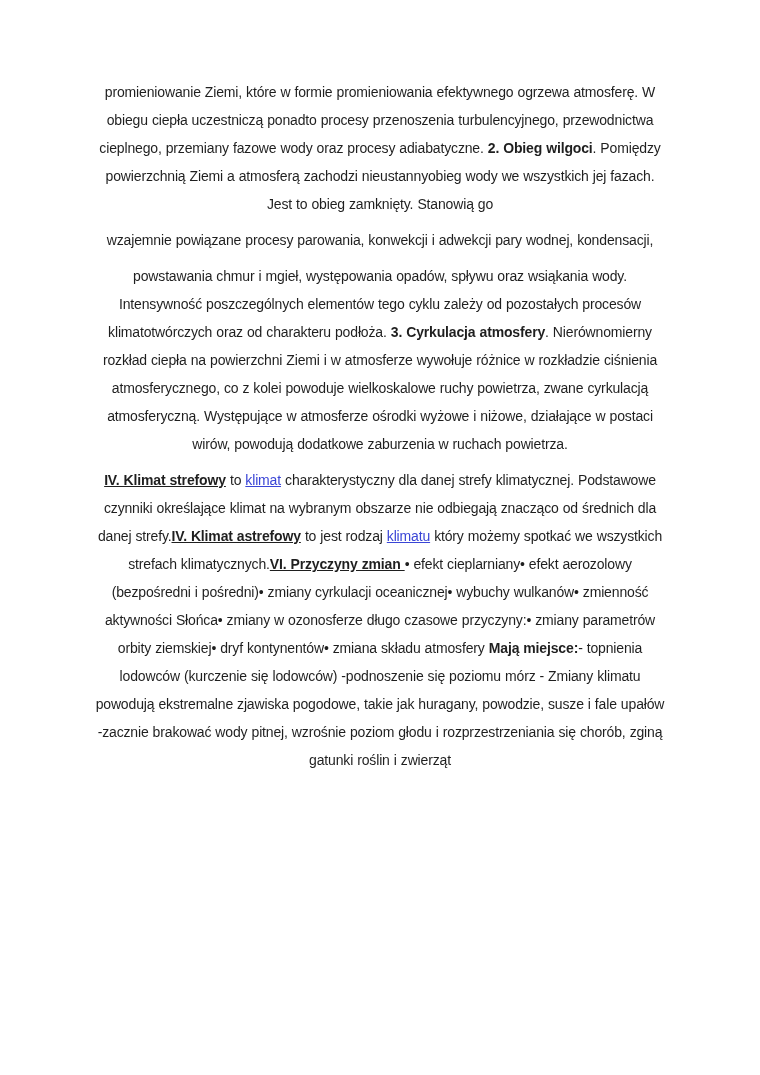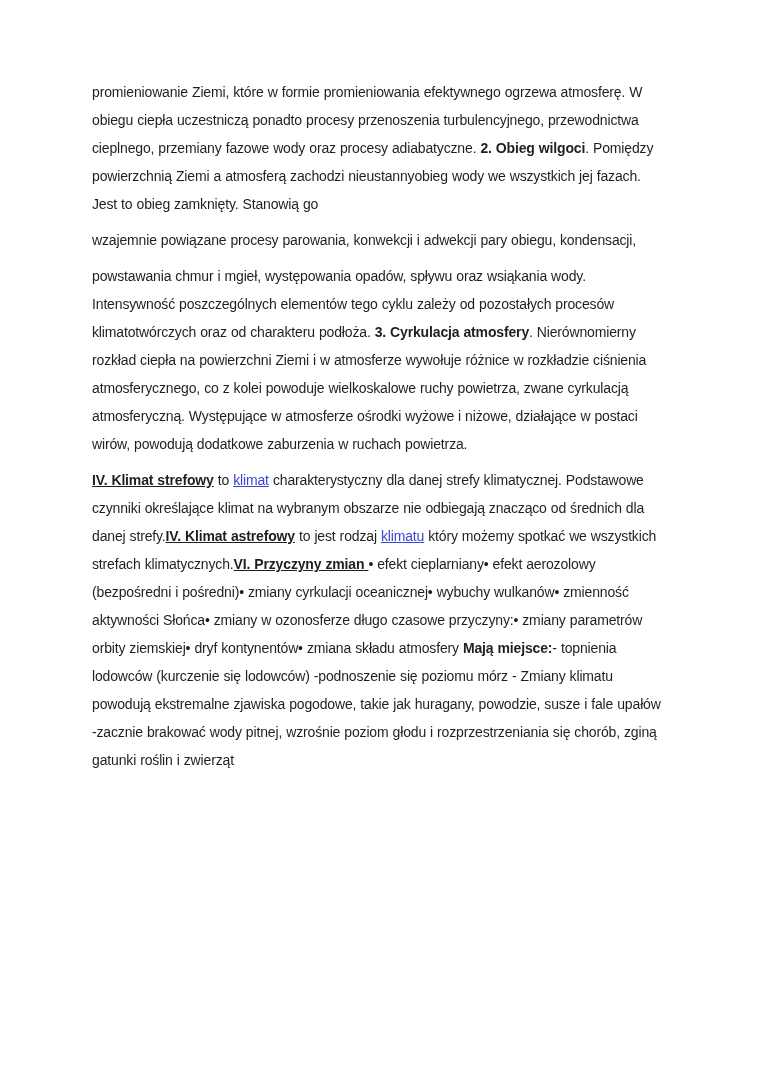--- a/index.html
+++ b/index.html
@@ -19,31 +19,31 @@
     height: 1075px;
     background: var(--page-bg, #ffffff);
     padding: 78px 92px 40px 92px;
   }
   .para {
     margin: 0 0 8px 0;
     font-size: 14px;
     letter-spacing: -0.15px;
     line-height: 28px;
     color: var(--text-color, #1f1f1f);
-    text-align: left;
+    text-align: center;
     word-spacing: 0.3px;
   }
   .b { font-weight: bold; }
   .u { text-decoration: underline; margin-top: 46px; }
   a.link {
     color: var(--link-color, #3a45d6);
     cursor: pointer;
   }
 </style>
 </head>
 <body>
 
 <div class="page">
     <p class="para"><span>promieniowanie Ziemi, które w formie promieniowania efektywnego ogrzewa atmosferę. W obiegu ciepła uczestniczą ponadto procesy przenoszenia turbulencyjnego, przewodnictwa cieplnego, przemiany fazowe wody oraz procesy adiabatyczne. </span><span class="b">2. Obieg wilgoci</span><span>. Pomiędzy powierzchnią Ziemi a atmosferą zachodzi nieustannyobieg wody we wszystkich jej fazach. Jest to obieg zamknięty. Stanowią go</span></p>
-    <p class="para"><span>wzajemnie powiązane procesy parowania, konwekcji i adwekcji pary obiegu, kondensacji,</span></p>
+    <p class="para"><span>wzajemnie powiązane procesy parowania, konwekcji i adwekcji pary wodnej, kondensacji,</span></p>
     <p class="para"><span>powstawania chmur i mgieł, występowania opadów, spływu oraz wsiąkania wody. Intensywność poszczególnych elementów tego cyklu zależy od pozostałych procesów klimatotwórczych oraz od charakteru podłoża. </span><span class="b">3. Cyrkulacja atmosfery</span><span>. Nierównomierny rozkład ciepła na powierzchni Ziemi i w atmosferze wywołuje różnice w rozkładzie ciśnienia atmosferycznego, co z kolei powoduje wielkoskalowe ruchy powietrza, zwane cyrkulacją atmosferyczną. Występujące w atmosferze ośrodki wyżowe i niżowe, działające w postaci wirów, powodują dodatkowe zaburzenia w ruchach powietrza.</span></p>
     <p class="para"><span class="b u">IV. Klimat strefowy</span><span> to </span><a class="link" href="#">klimat</a><span> charakterystyczny dla danej strefy klimatycznej. Podstawowe czynniki określające klimat na wybranym obszarze nie odbiegają znacząco od średnich dla danej strefy.</span><span class="b u">IV. Klimat astrefowy</span><span> to jest rodzaj </span><a class="link" href="#">klimatu</a><span> który możemy spotkać we wszystkich strefach klimatycznych.</span><span class="b u">VI. Przyczyny zmian </span><span>• efekt cieplarniany• efekt aerozolowy (bezpośredni i pośredni)• zmiany cyrkulacji oceanicznej• wybuchy wulkanów• zmienność aktywności Słońca• zmiany w ozonosferze długo czasowe przyczyny:• zmiany parametrów orbity ziemskiej• dryf kontynentów• zmiana składu atmosfery </span><span class="b">Mają miejsce:</span><span>- topnienia lodowców (kurczenie się lodowców) -podnoszenie się poziomu mórz - Zmiany klimatu powodują ekstremalne zjawiska pogodowe, takie jak huragany, powodzie, susze i fale upałów -zacznie brakować wody pitnej, wzrośnie poziom głodu i rozprzestrzeniania się chorób, zginą gatunki roślin i zwierząt</span></p>
   </div>
 
 </body></html>

